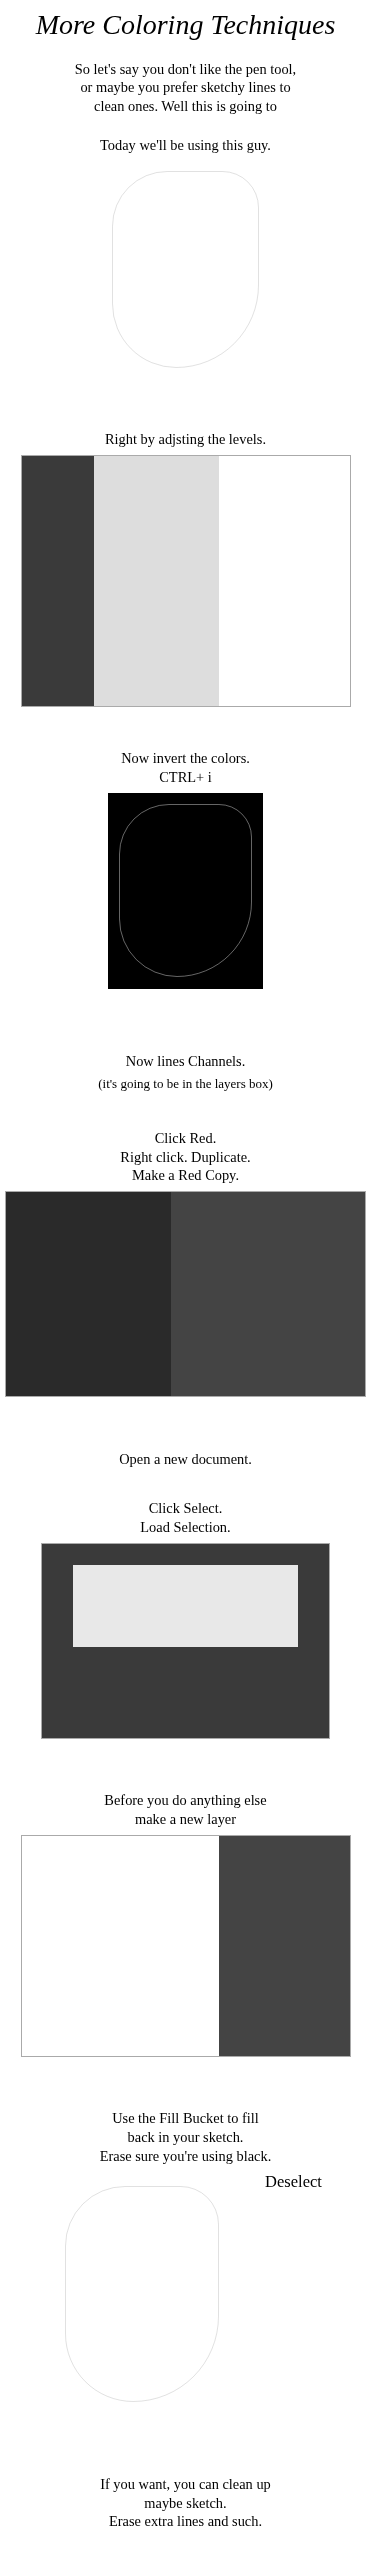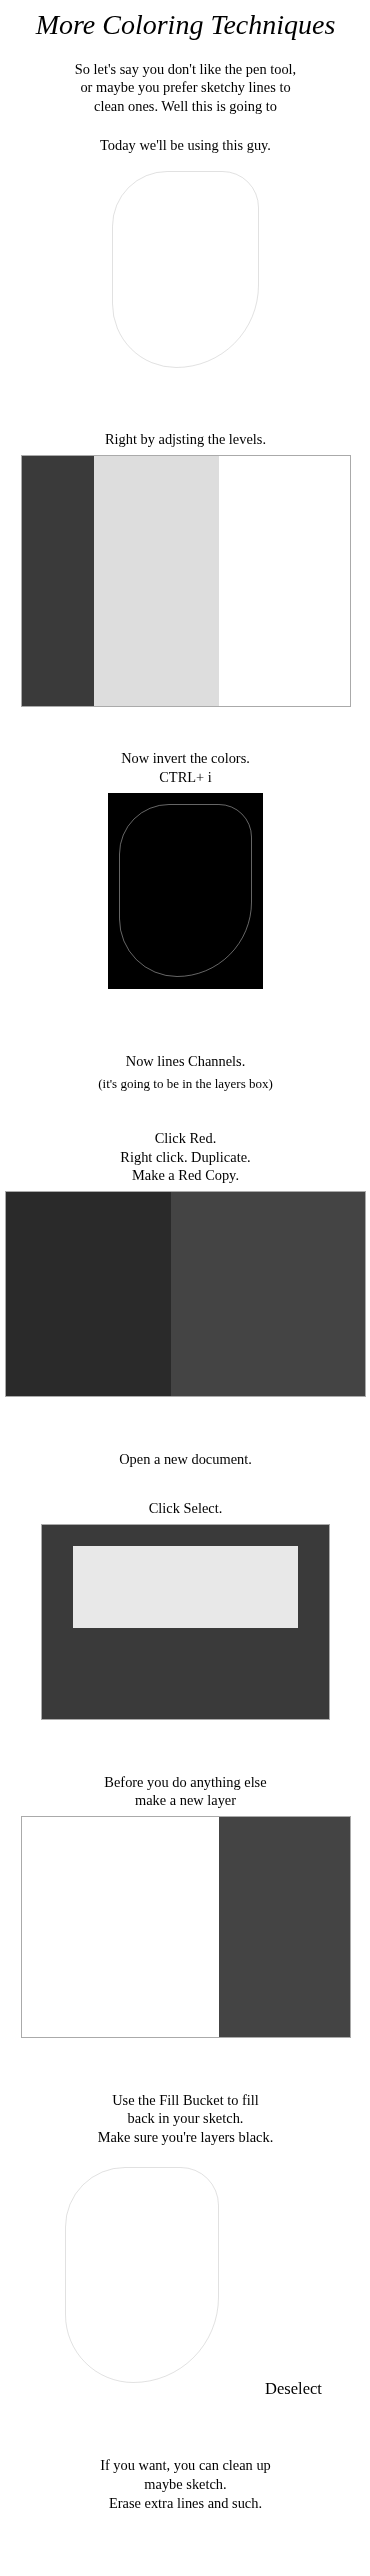--- a/index.html
+++ b/index.html
@@ -96,21 +96,21 @@
     content: "";
     position: absolute;
     inset: 15.5px;
     border: 1px solid #888;
     border-radius: 72px 46px 103px 82px;
     opacity: .25;
   }
 
   .deselect-row {
     display: flex;
-    align-items: flex-end;
+    align-items: flex-start;
     justify-content: center;
     gap: 31px;
     margin: 0 10.3px;
   }
   .deselect-row .illus.sketch2 { width: 185px; height: 247px; margin: 0; }
   .deselect-label { font-size: 16.5px; }
 </style>
 </head>
 <body>
 
@@ -148,35 +148,36 @@
   <div>Make a Red Copy.</div>
 </div>
 <div class="illus channels"></div>
 
 <div class="gap80"></div>
 <div class="section">Open a new document.</div>
 
 <div class="gap40"></div>
 <div class="section">
   <div>Click Select.</div>
+  <div>Load Selection.</div>
 </div>
 <div class="illus loadsel"></div>
 
 <div class="gap80"></div>
 <div class="section">
   <div>Before you do anything else</div>
   <div>make a new layer</div>
 </div>
 <div class="illus newlayer"></div>
 
 <div class="gap80"></div>
 <div class="section">
   <div>Use the Fill Bucket to fill</div>
   <div>back in your sketch.</div>
-  <div>Make sure you're layers black.</div>
+  <div>Erase sure you're using black.</div>
 </div>
 
 <div class="deselect-row">
   <div class="illus sketch2"></div>
   <div class="deselect-label">Deselect</div>
 </div>
 
 <div class="gap100"></div>
 <div class="section">
   <div>If you want, you can clean up</div>

